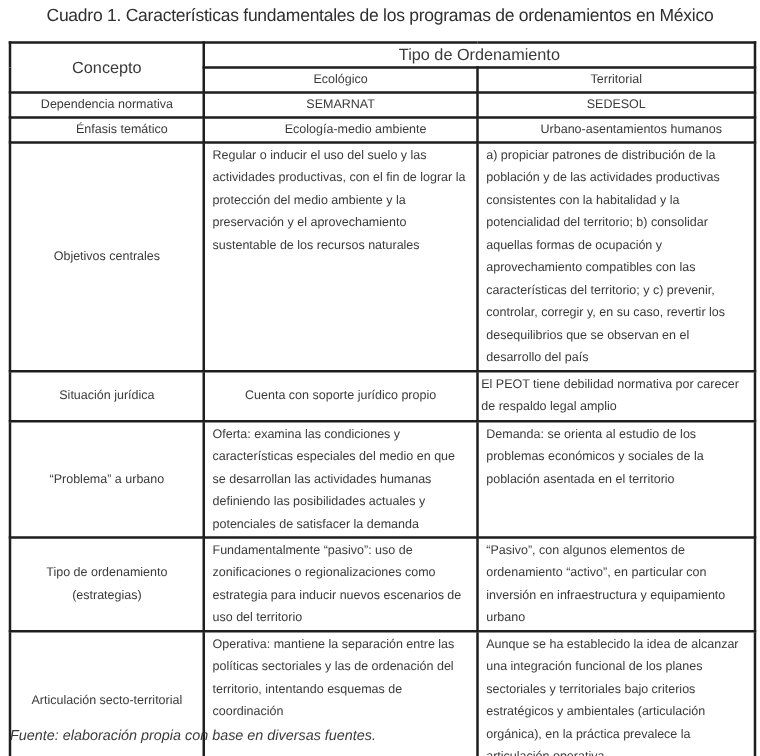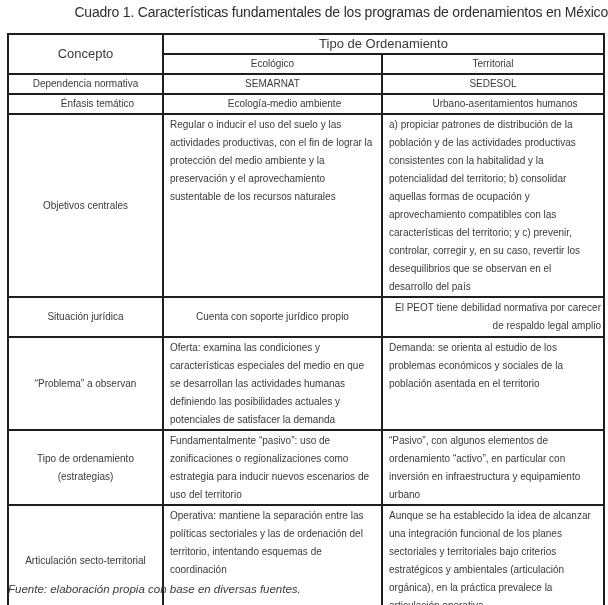--- a/index.html
+++ b/index.html
@@ -2,21 +2,21 @@
 <html><head>
 <meta charset="utf-8">
 <style>
   html, body { margin: 0; padding: 0; background: #ffffff; }
   body {
     width: 608px; height: 605px; position: relative; overflow: hidden;
     font-family: "Liberation Sans", sans-serif; color: #3a3a3a;
   }
   .caption {
     position: absolute; left: 0; top: 4px; width: 608px;
-    text-align: right; font-size: 14px; letter-spacing: -0.2px; color: #2e2e2e;
+    text-align: center; font-size: 14px; letter-spacing: -0.2px; color: #2e2e2e;
   }
   table {
     position: absolute; left: 7px; top: 33px; width: 596px;
     border-collapse: collapse; table-layout: fixed;
   }
   td {
     border: 2px solid #1e1e1e; padding: 0 6px; font-size: 10px; line-height: 18px;
     vertical-align: middle; color: #3a3a3a;
   }
   td.center { text-align: center; }
@@ -24,21 +24,21 @@
   td.concept { font-size: 13px; margin-top: 32px; }
   td.tipo { font-size: 13px; height: 18px; margin-top: 28px; }
   .r-sub td { height: 17px; }
   .r-dep td { height: 17px; text-align: center; }
   .r-enf td { height: 17px; padding-left: 30px; }
   .r-obj td { height: 170px; }
   .r-sit td { height: 36px; }
   .r-prob td { height: 86px; border-radius: 30px; }
   .r-tipo td { height: 66px; }
   .r-art td { height: 105px; }
-  .r-sit .right { vertical-align: top; text-align: right; padding: 1px 2px; }
+  .r-sit .right { vertical-align: top; text-align: left; padding: 1px 2px; }
   .footer {
     position: absolute; left: 8px; top: 583px; font-size: 11.5px; color: #3a3a3a; font-style: italic;
   }
 </style>
 </head>
 <body>
 
 <div class="caption">Cuadro 1. Características fundamentales de los programas de ordenamientos en México</div>
 
 <table>
@@ -70,21 +70,21 @@
     <td class="center">Objetivos centrales</td>
     <td class="top">Regular o inducir el uso del suelo y las actividades productivas, con el fin de lograr la protección del medio ambiente y la preservación y el aprovechamiento sustentable de los recursos naturales</td>
     <td class="top">a) propiciar patrones de distribución de la población y de las actividades productivas consistentes con la habitalidad y la potencialidad del territorio; b) consolidar aquellas formas de ocupación y aprovechamiento compatibles con las características del territorio; y c) prevenir, controlar, corregir y, en su caso, revertir los desequilibrios que se observan en el desarrollo del país</td>
   </tr>
   <tr class="r-sit">
     <td class="center">Situación jurídica</td>
     <td class="center">Cuenta con soporte jurídico propio</td>
     <td class="right">El PEOT tiene debilidad normativa por carecer de respaldo legal amplio</td>
   </tr>
   <tr class="r-prob">
-    <td class="center">“Problema” a observan</td>
+    <td class="center">“Problema” a urbano</td>
     <td class="top">Oferta: examina las condiciones y características especiales del medio en que se desarrollan las actividades humanas definiendo las posibilidades actuales y potenciales de satisfacer la demanda</td>
     <td class="top">Demanda: se orienta al estudio de los problemas económicos y sociales de la población asentada en el territorio</td>
   </tr>
   <tr class="r-tipo">
     <td class="center">Tipo de ordenamiento (estrategias)</td>
     <td class="top">Fundamentalmente “pasivo”: uso de zonificaciones o regionalizaciones como estrategia para inducir nuevos escenarios de uso del territorio</td>
     <td class="top">“Pasivo”, con algunos elementos de ordenamiento “activo”, en particular con inversión en infraestructura y equipamiento urbano</td>
   </tr>
   <tr class="r-art">
     <td class="center">Articulación secto-territorial</td>

